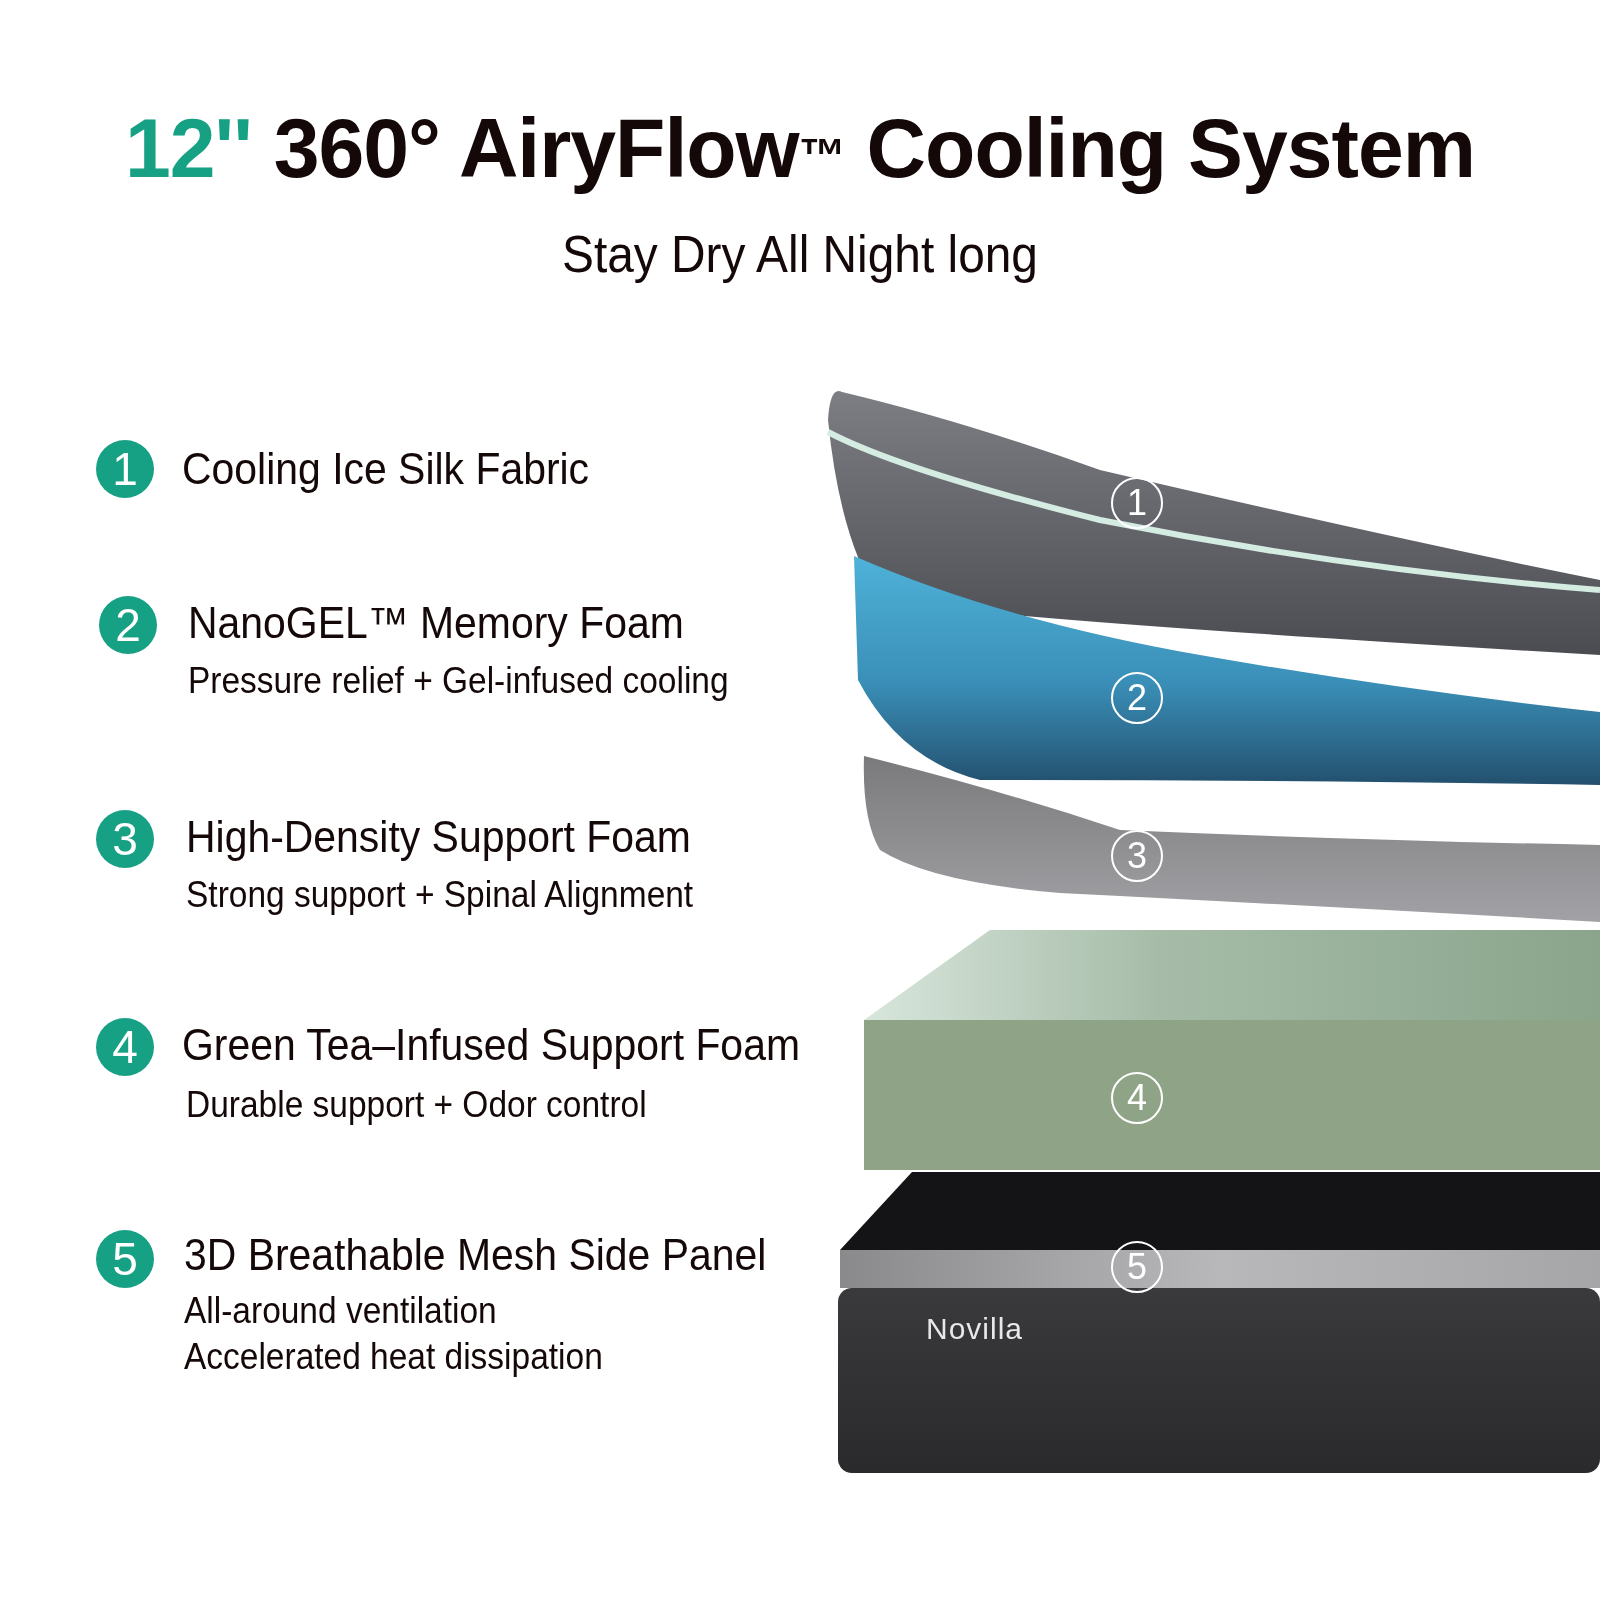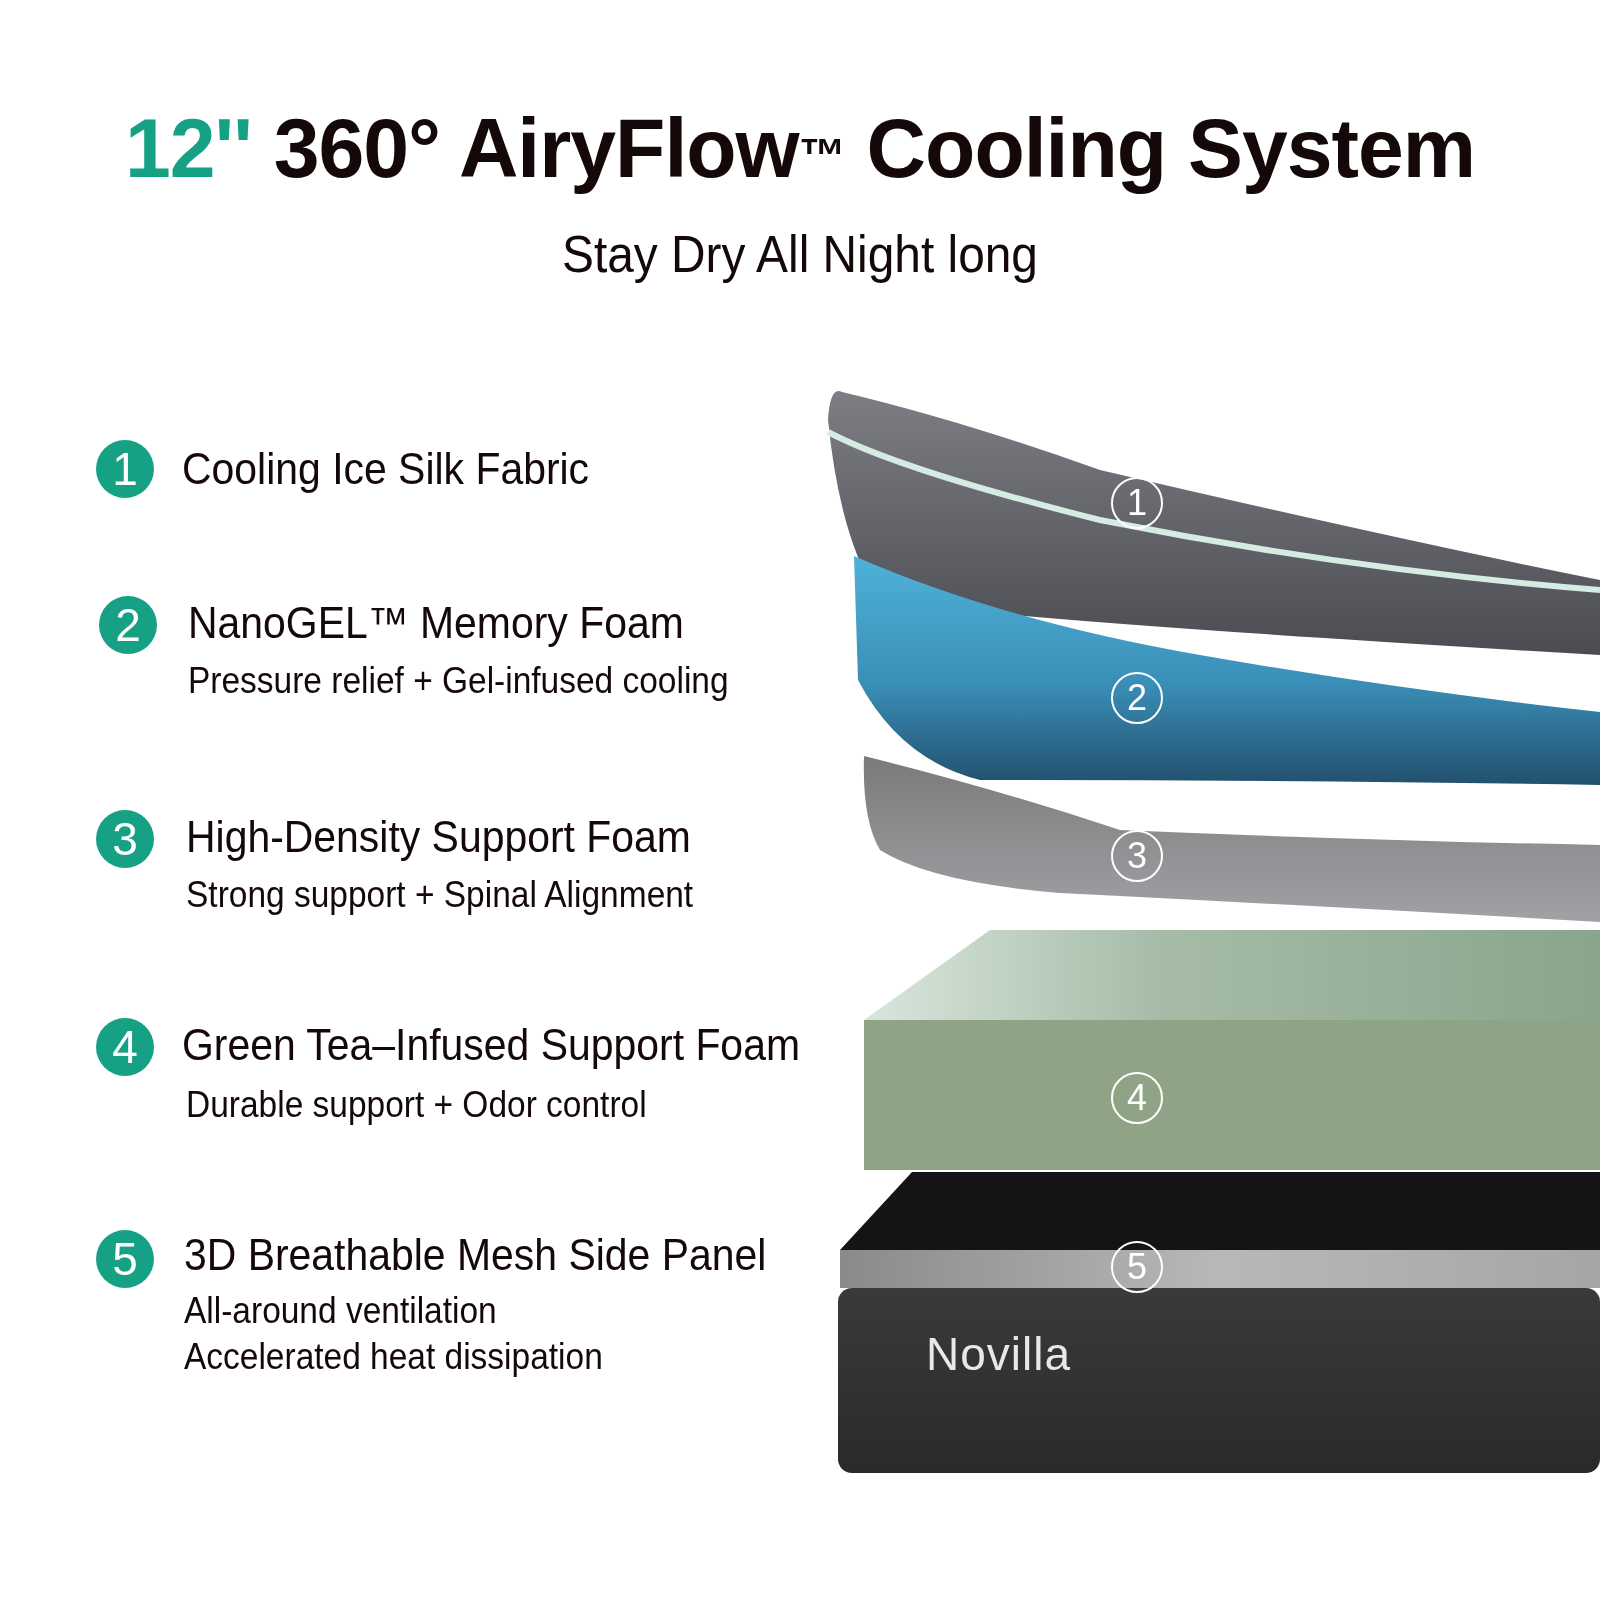--- a/index.html
+++ b/index.html
@@ -7,21 +7,21 @@
   .title { position:absolute; left:0; top:98px; width:1600px; text-align:center; font-weight:bold; font-size:84px; letter-spacing:-1px; line-height:100px; white-space:nowrap; transform:scaleX(0.98); }
   .title .accent { color:#16a084; }
   .title .tm { font-size:48px; vertical-align:top; position:relative; top:8px; }
   .subtitle { position:absolute; left:0; top:224px; width:1600px; text-align:center; font-size:52px; line-height:60px; transform:scaleX(0.92); }
   .feature { position:absolute; left:96px; }
   .badge { position:absolute; left:0; width:58px; height:58px; border-radius:50%; background:#16a084; color:#fff; font-size:46px; line-height:58px; text-align:center; }
   .f-title { position:absolute; left:86px; font-size:44px; white-space:nowrap; line-height:50px; transform-origin:left center; transform:scaleX(0.93); }
   .f-desc { position:absolute; left:90px; font-size:36px; white-space:nowrap; line-height:46px; transform-origin:left center; transform:scaleX(0.93); }
   .layers { position:absolute; left:820px; top:380px; width:780px; height:1100px; }
   .num { position:absolute; width:48px; height:48px; border:2.5px solid #ffffff; border-radius:50%; color:#fff; font-size:36px; line-height:48px; text-align:center; }
-  .brand { position:absolute; font-size:46px; color:#e8e8e8; font-weight:normal; letter-spacing:1px;margin-top:15px; }
+  .brand { position:absolute; font-size:30px; color:#e8e8e8; font-weight:normal; letter-spacing:1px; }
 </style>
 </head>
 <body>
 
 <div class="title">
   <span class="accent">12''</span>
   <span>360° AiryFlow</span><span class="tm">™</span>
   <span>Cooling System</span>
 </div>
 <div class="subtitle">Stay Dry All Night long</div>

